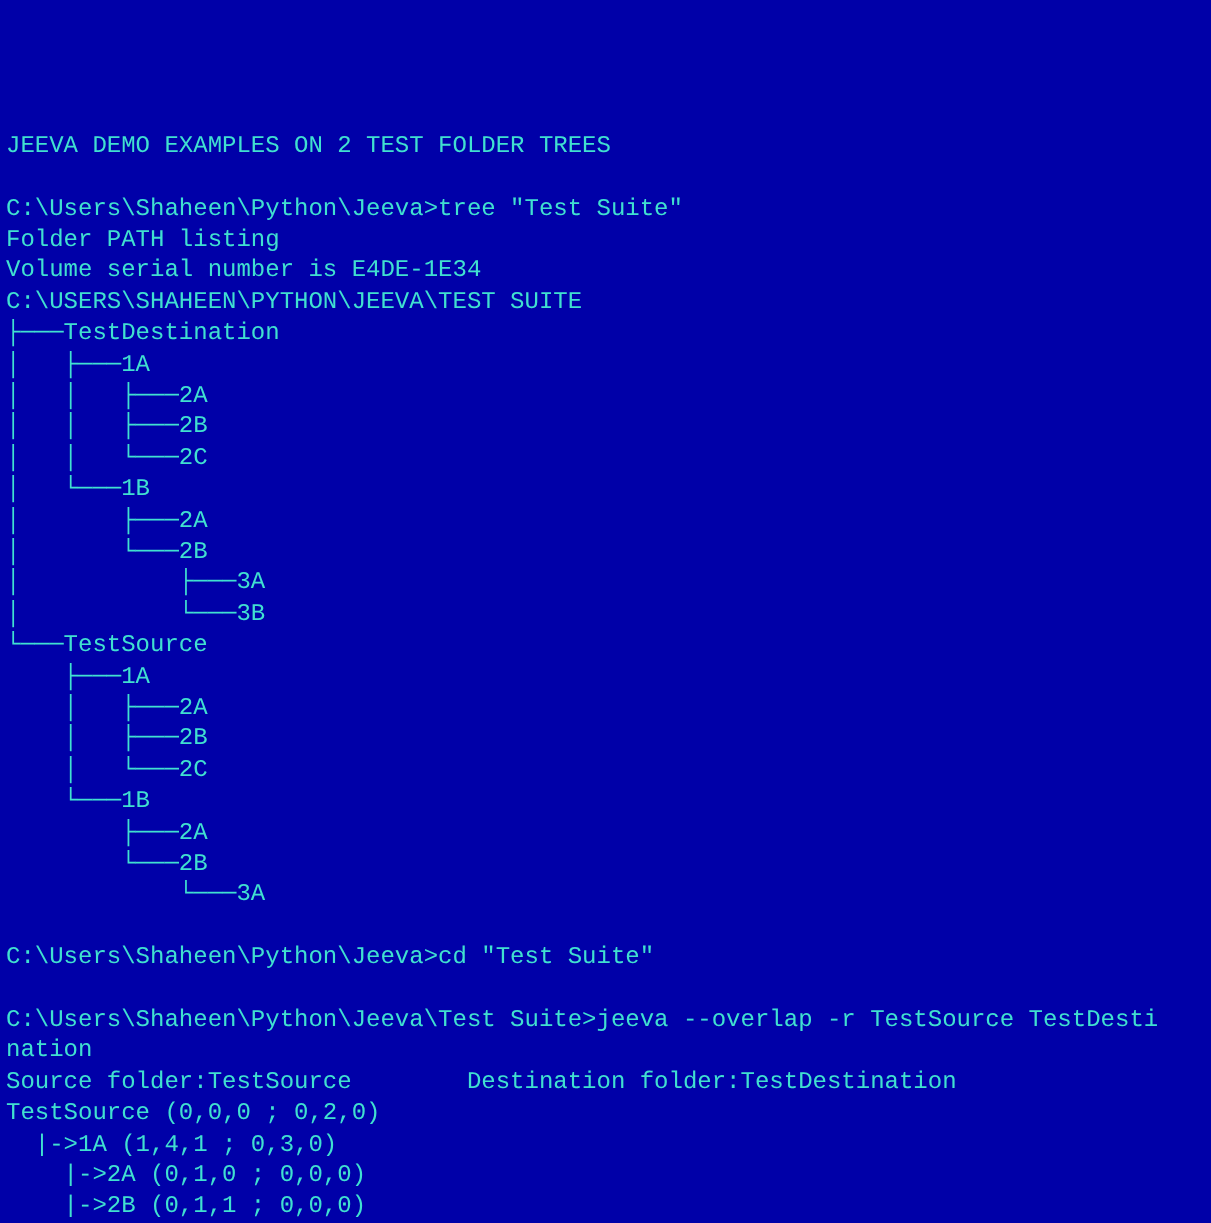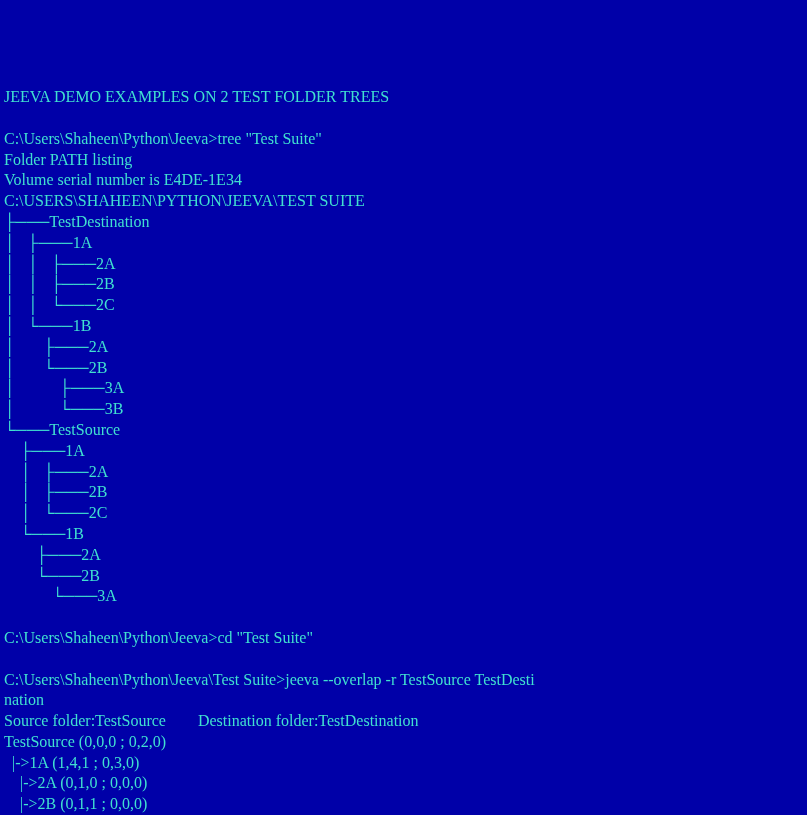--- a/index.html
+++ b/index.html
@@ -8,21 +8,21 @@
     color: #40e0d0;
     font-family: 'Courier New', Consolas, monospace;
     font-size: 16px;
     line-height: 1.3;
     padding: 4px 4px;
     width: 807px;
     height: 815px;
     overflow: hidden;
     white-space: pre;
   }
-  .line { display: block; min-height: 1.3em; font-family: Liberation Serif, serif; }
+  .line { display: block; min-height: 1.3em; }
 </style>
 </head>
 <body>
 
 
 
 <div id="term"><span class="line">JEEVA DEMO EXAMPLES ON 2 TEST FOLDER TREES</span><span class="line"></span><span class="line">C:\Users\Shaheen\Python\Jeeva&gt;tree "Test Suite"</span><span class="line">Folder PATH listing</span><span class="line">Volume serial number is E4DE-1E34</span><span class="line">C:\USERS\SHAHEEN\PYTHON\JEEVA\TEST SUITE</span><span class="line">├───TestDestination</span><span class="line">│   ├───1A</span><span class="line">│   │   ├───2A</span><span class="line">│   │   ├───2B</span><span class="line">│   │   └───2C</span><span class="line">│   └───1B</span><span class="line">│       ├───2A</span><span class="line">│       └───2B</span><span class="line">│           ├───3A</span><span class="line">│           └───3B</span><span class="line">└───TestSource</span><span class="line">    ├───1A</span><span class="line">    │   ├───2A</span><span class="line">    │   ├───2B</span><span class="line">    │   └───2C</span><span class="line">    └───1B</span><span class="line">        ├───2A</span><span class="line">        └───2B</span><span class="line">            └───3A</span><span class="line"></span><span class="line">C:\Users\Shaheen\Python\Jeeva&gt;cd "Test Suite"</span><span class="line"></span><span class="line">C:\Users\Shaheen\Python\Jeeva\Test Suite&gt;jeeva --overlap -r TestSource TestDesti</span><span class="line">nation</span><span class="line">Source folder:TestSource        Destination folder:TestDestination</span><span class="line">TestSource (0,0,0 ; 0,2,0)</span><span class="line">  |-&gt;1A (1,4,1 ; 0,3,0)</span><span class="line">    |-&gt;2A (0,1,0 ; 0,0,0)</span><span class="line">    |-&gt;2B (0,1,1 ; 0,0,0)</span></div>
 
 
 

